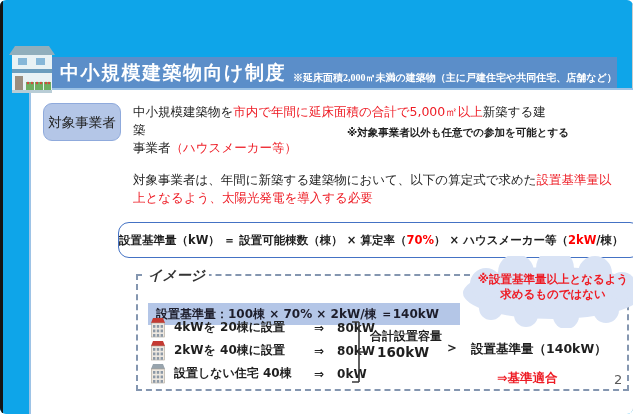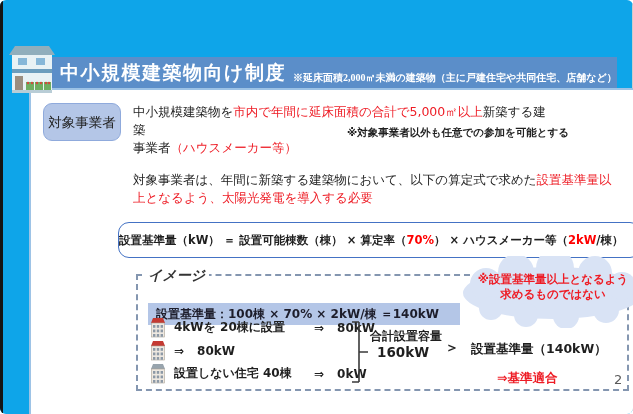--- a/index.html
+++ b/index.html
@@ -145,20 +145,21 @@
                 <rect x="7.8" y="8" width="2.4" height="2.8"></rect>
                 <rect x="11.6" y="8" width="2.4" height="2.8"></rect>
                 <rect x="4" y="12.5" width="2.4" height="2.8"></rect>
                 <rect x="7.8" y="12.5" width="2.4" height="2.8"></rect>
                 <rect x="11.6" y="12.5" width="2.4" height="2.8"></rect>
                 <rect x="4" y="17" width="2.4" height="2.8"></rect>
                 <rect x="7.8" y="17" width="2.4" height="2.8"></rect>
                 <rect x="11.6" y="17" width="2.4" height="2.8"></rect>
               </g>
           </svg>
+          <span class="row-text">2kWを 40棟に設置</span>
           <span class="row-arrow">⇒</span>
           <span class="row-value">80kW</span>
         </div>
         <div class="example-row">
           <svg class="house-icon" viewBox="0 0 18 21">
             <polygon class="roof-gray" points="2,6 16,6 14,1 4,1"></polygon>
             <rect x="2.5" y="6" width="13" height="14" fill="#efe9e1" stroke="#a9a093" stroke-width="0.6"></rect>
             <g fill="#8d99a6">
                 <rect x="4" y="8" width="2.4" height="2.8"></rect>
                 <rect x="7.8" y="8" width="2.4" height="2.8"></rect>

